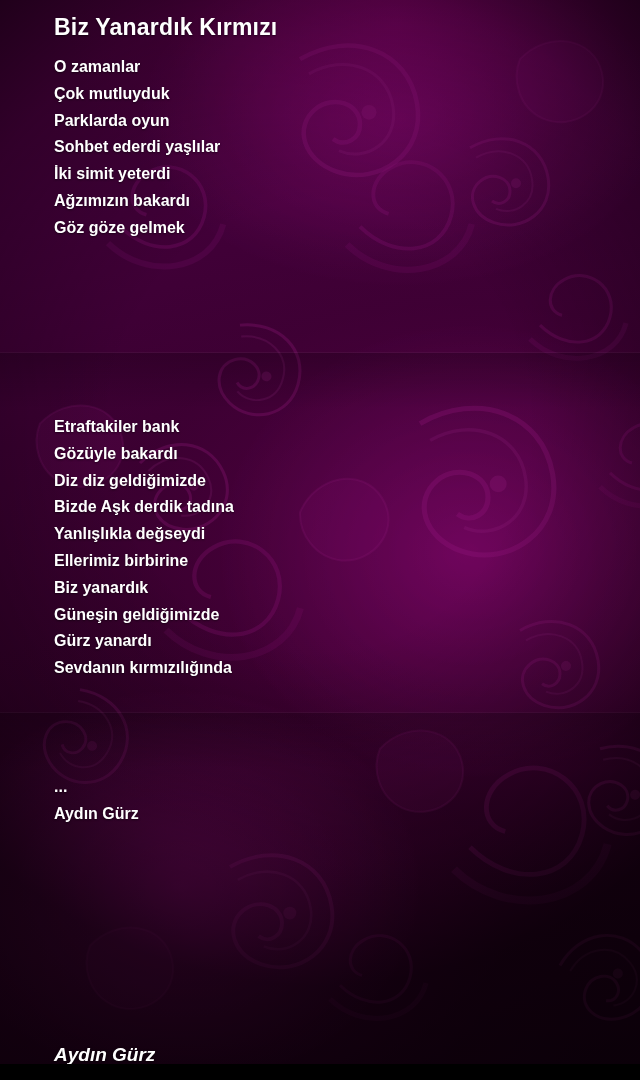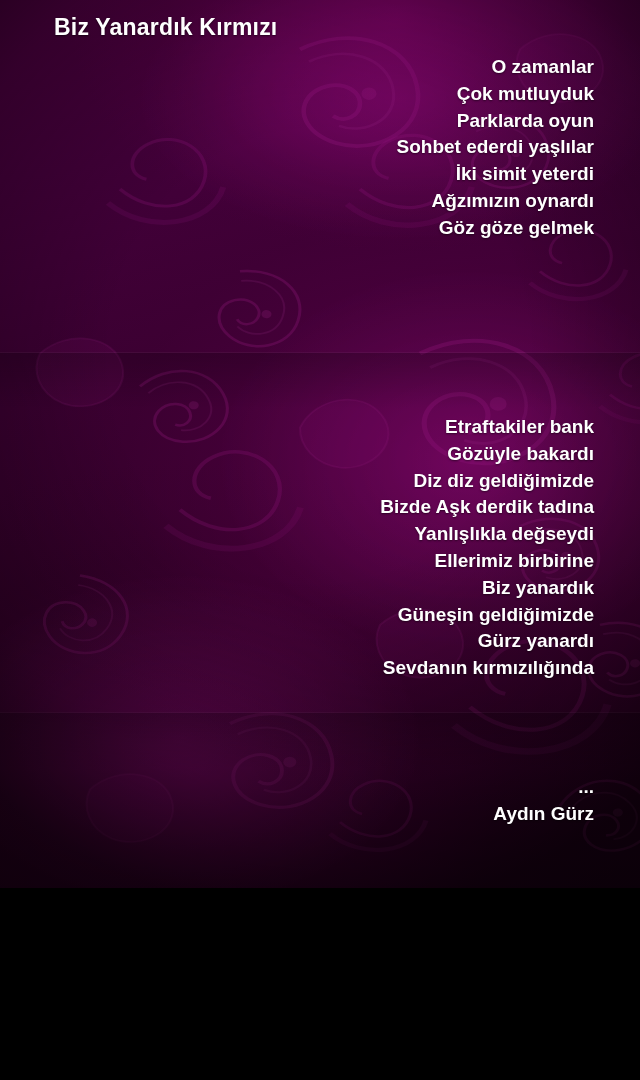--- a/index.html
+++ b/index.html
@@ -10,28 +10,27 @@
   body {
     width: 640px;
     height: 1080px;
     overflow: hidden;
     font-family: "Liberation Sans", sans-serif;
   }
 
   .page {
     position: relative;
     width: 640px;
-    height: 888px;
+    height: 1064px;
     background:
       radial-gradient(ellipse 420px 300px at 62% 2%, rgba(120,0,95,0.75) 0%, rgba(90,0,70,0.25) 55%, rgba(60,0,46,0) 78%),
       radial-gradient(ellipse 560px 420px at 72% 52%, rgba(108,0,86,0.55) 0%, rgba(70,0,56,0.2) 60%, rgba(40,0,32,0) 82%),
       radial-gradient(ellipse 520px 380px at 30% 88%, rgba(78,0,62,0.55) 0%, rgba(45,0,36,0.2) 60%, rgba(20,0,16,0) 85%),
       linear-gradient(170deg, #4d0040 0%, #43003a 18%, #3a0031 38%, #330029 62%, #2a0021 82%, #1d0017 100%);
     overflow: hidden;
-    text-align: right;
   }
 
   
   .texture {
     position: absolute;
     inset: 0;
     pointer-events: none;
     opacity: 0.55;
     mix-blend-mode: screen;
   }
@@ -79,21 +78,21 @@
     position: absolute;
     left: 54px;
     width: 540px;
   }
   .stanza-1 { top: 54px; }
   .stanza-2 { top: 414px; }
   .stanza-3 { top: 774px; }
 
   .line {
     color: #ffffff;
-    font-size: 19px;
+    font-size: 16px;
     font-weight: bold;
     line-height: 26.8px;
     white-space: pre;
     text-shadow: 0 1px 2px rgba(0,0,0,0.5);
   }
 
   .signature {
     position: absolute;
     left: 54px;
     top: 1044px;
@@ -169,21 +168,21 @@
   <div class="content">
 
     <h1 class="poem-title">Biz Yanardık Kırmızı</h1>
 
     <div class="stanza stanza-1">
       <div class="line">O zamanlar</div>
       <div class="line">Çok mutluyduk</div>
       <div class="line">Parklarda oyun</div>
       <div class="line">Sohbet ederdi yaşlılar</div>
       <div class="line">İki simit yeterdi</div>
-      <div class="line">Ağzımızın oynardı</div>
+      <div class="line">Ağzımızın bakardı</div>
       <div class="line">Göz göze gelmek</div>
     </div>
 
     <div class="stanza stanza-2">
       <div class="line">Etraftakiler bank</div>
       <div class="line">Gözüyle bakardı</div>
       <div class="line">Diz diz geldiğimizde</div>
       <div class="line">Bizde Aşk derdik tadına</div>
       <div class="line">Yanlışlıkla değseydi</div>
       <div class="line">Ellerimiz birbirine</div>

